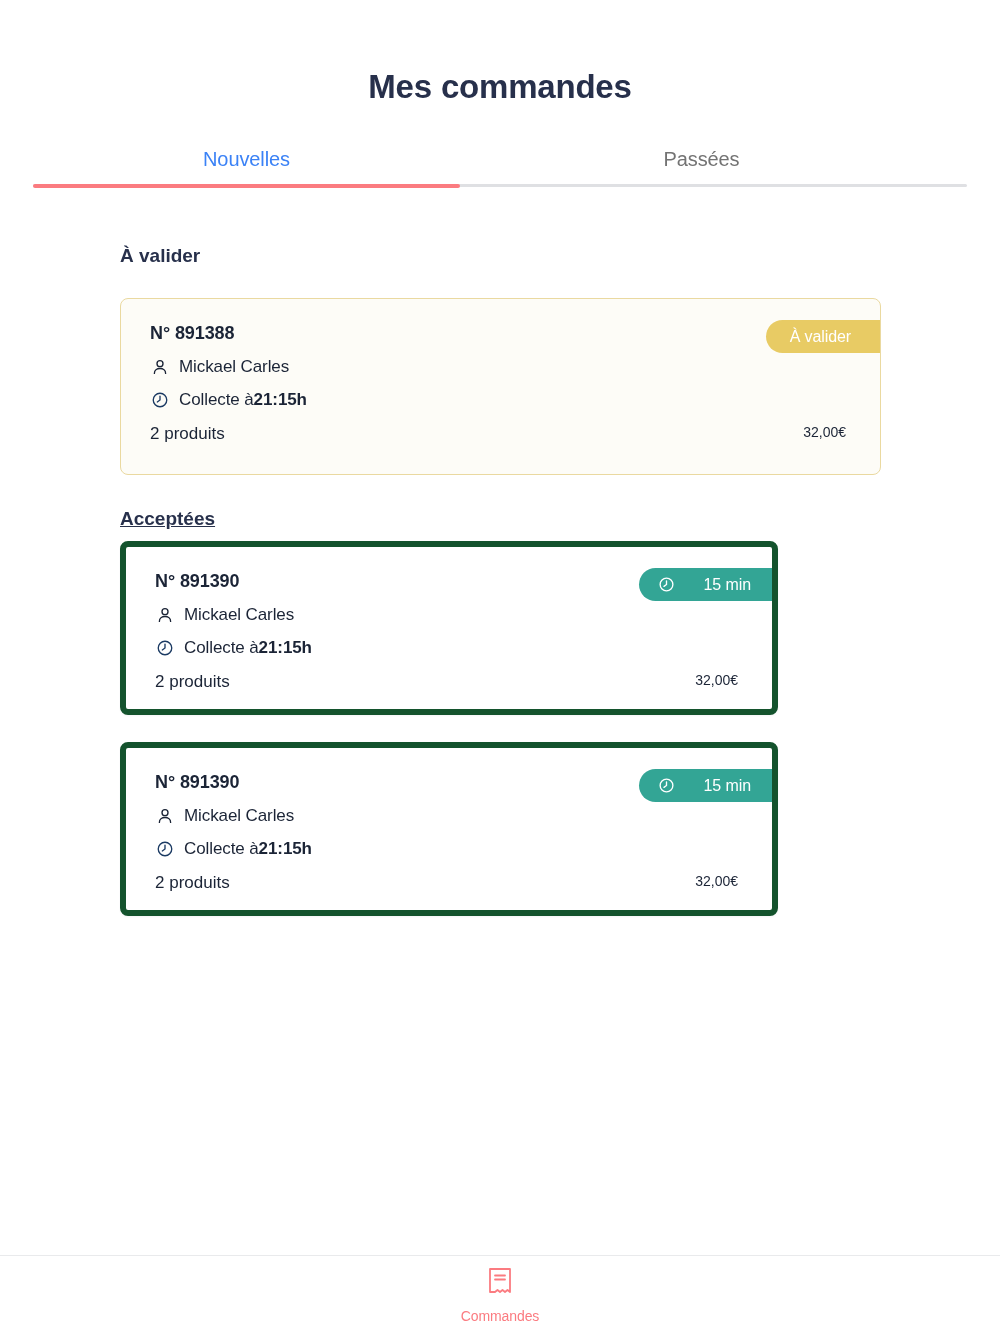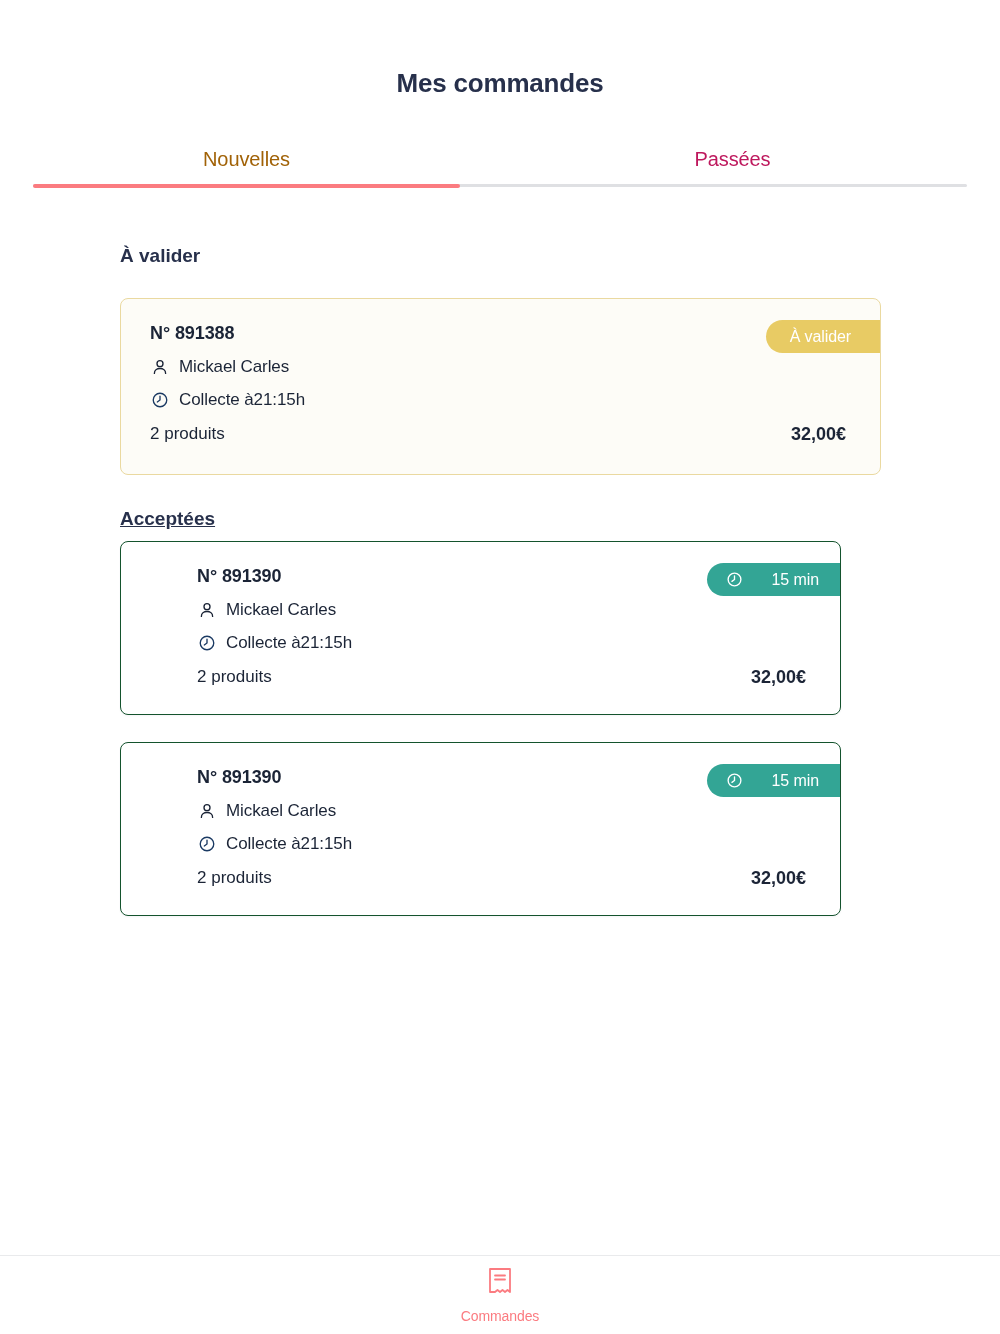--- a/index.html
+++ b/index.html
@@ -19,21 +19,21 @@
     overflow: hidden;
   }
 
   
   .page-title {
     position: absolute;
     top: 68px;
     left: 0;
     width: 1000px;
     text-align: center;
-    font-size: 26px;
+    font-size: 33px;
     font-weight: bold;
     color: #27304b;
     letter-spacing: -0.2px;
   }
 
   
   .tabs {
     position: absolute;
     top: 148px;
     left: 33px;
@@ -42,22 +42,22 @@
   }
   .tab {
     position: absolute;
     top: 0;
     width: 427px;
     text-align: center;
     font-size: 20px;
     letter-spacing: -0.1px;
     cursor: pointer;
   }
-  .tab.left  { left: 0px; color: #a16207; }
-  .tab.right { left: 486px; color: #be185d; }
+  .tab.left  { left: 0px; color: #3b82f6; }
+  .tab.right { left: 455px; color: #737373; }
 
   .tab-track {
     position: absolute;
     top: 36px;
     left: 0;
     width: 934px;
     height: 3px;
     background: #dfe0e3;
     border-radius: 2px;
   }
@@ -90,26 +90,25 @@
     border-radius: 8px;
     overflow: hidden;
   }
   .card.pending {
     top: 298px;
     height: 177px;
     background: #fdfcf7;
     border: 1px solid #ead9a0;
   }
   .card.accepted {
-    width: 721px;
+    width: 658px;
     height: 174px;
     background: #ffffff;
-    border: 1px solid #14532d;
+    border: 6px solid #14532d;
     box-shadow: 0 1px 2px rgba(30,40,70,0.05);
-    padding-left: 47px;
   }
   .card.accepted.a1 { top: 541px; }
   .card.accepted.a2 { top: 742px; }
 
   .card-inner {
     position: relative;
     width: 100%;
     height: 100%;
     padding: 24px 34px 0 29px;
   }
@@ -131,33 +130,33 @@
   }
   .row .ico {
     display: inline-flex;
     align-items: center;
     justify-content: center;
     width: 20px;
     height: 20px;
     margin-right: 9px;
     flex: none;
   }
-  .row strong { font-weight: normal; }
+  .row strong { font-weight: bold; }
 
   .footer-row {
     display: flex;
     align-items: flex-start;
     justify-content: space-between;
     margin-top: 14px;
     font-size: 17px;
     color: #1b2436;
   }
   .footer-row .price {
-    font-size: 18px;
-    font-weight: bold;
+    font-size: 14px;
+    font-weight: normal;
     color: #1b2436;
   }
 
   
   .badge {
     position: absolute;
     top: 21px;
     right: -1px;
     height: 33px;
     display: flex;

